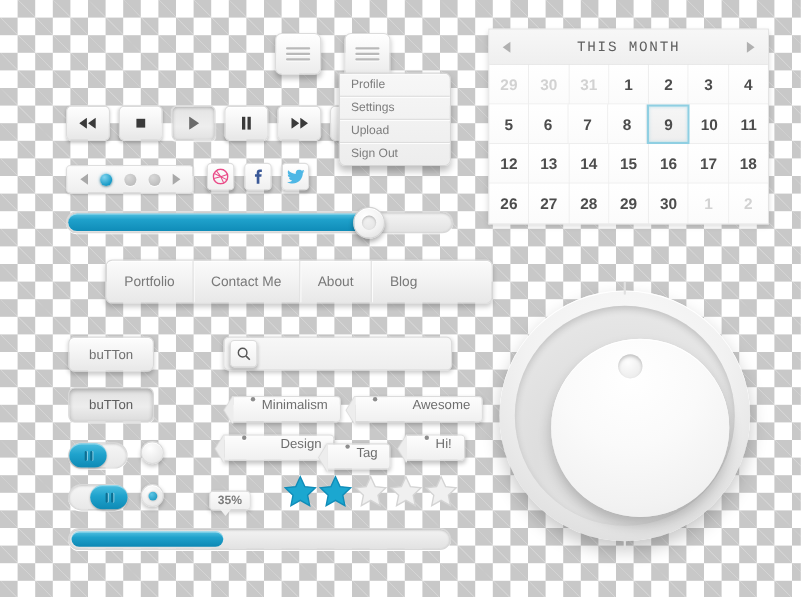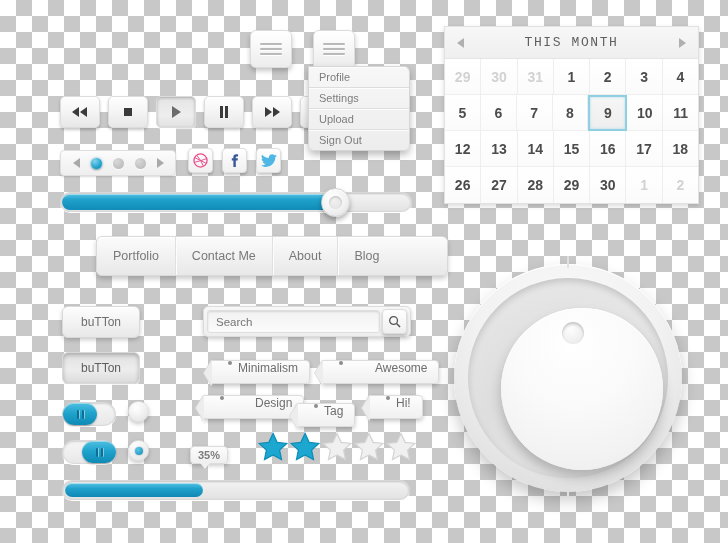--- a/index.html
+++ b/index.html
@@ -434,21 +434,20 @@
   <div class="nav-item">Portfolio</div>
   <div class="nav-item">Contact Me</div>
   <div class="nav-item">About</div>
   <div class="nav-item">Blog</div>
 </div>
 
 <div class="abs pill-btn" id="btn-1">buTTon</div>
 <div class="abs pill-btn active" id="btn-2">buTTon</div>
 
 <div class="abs" id="search-wrap">
-  <input id="search-input" type="text" placeholder="Search" style="">
   <div id="search-btn">
     <svg width="13" height="13" viewBox="0 0 14 14">
       <circle cx="6" cy="6" r="4.2" fill="none" stroke="#555" stroke-width="1.4"></circle>
       <line x1="9.2" y1="9.2" x2="13" y2="13" stroke="#555" stroke-width="1.6"></line>
     </svg>
   </div>
 </div>
 
 <div class="tag" id="tag-1">
   <span class="hole"></span>

